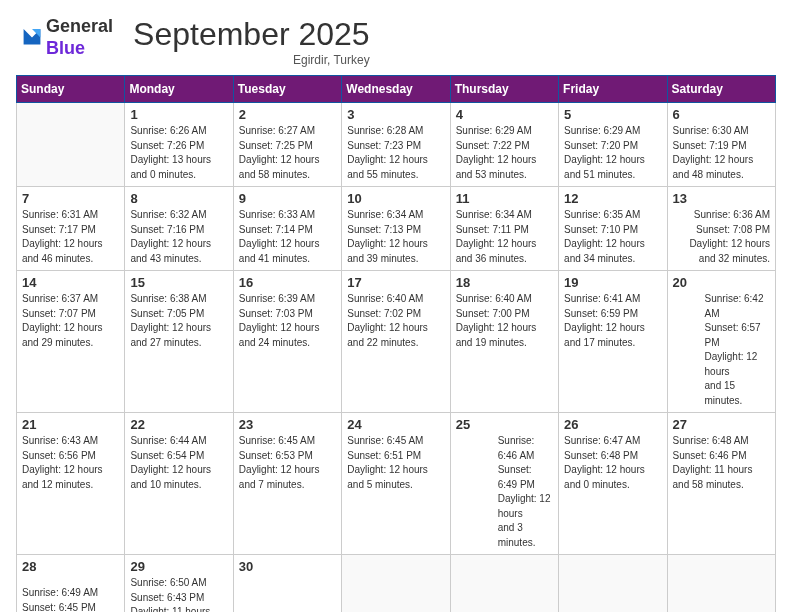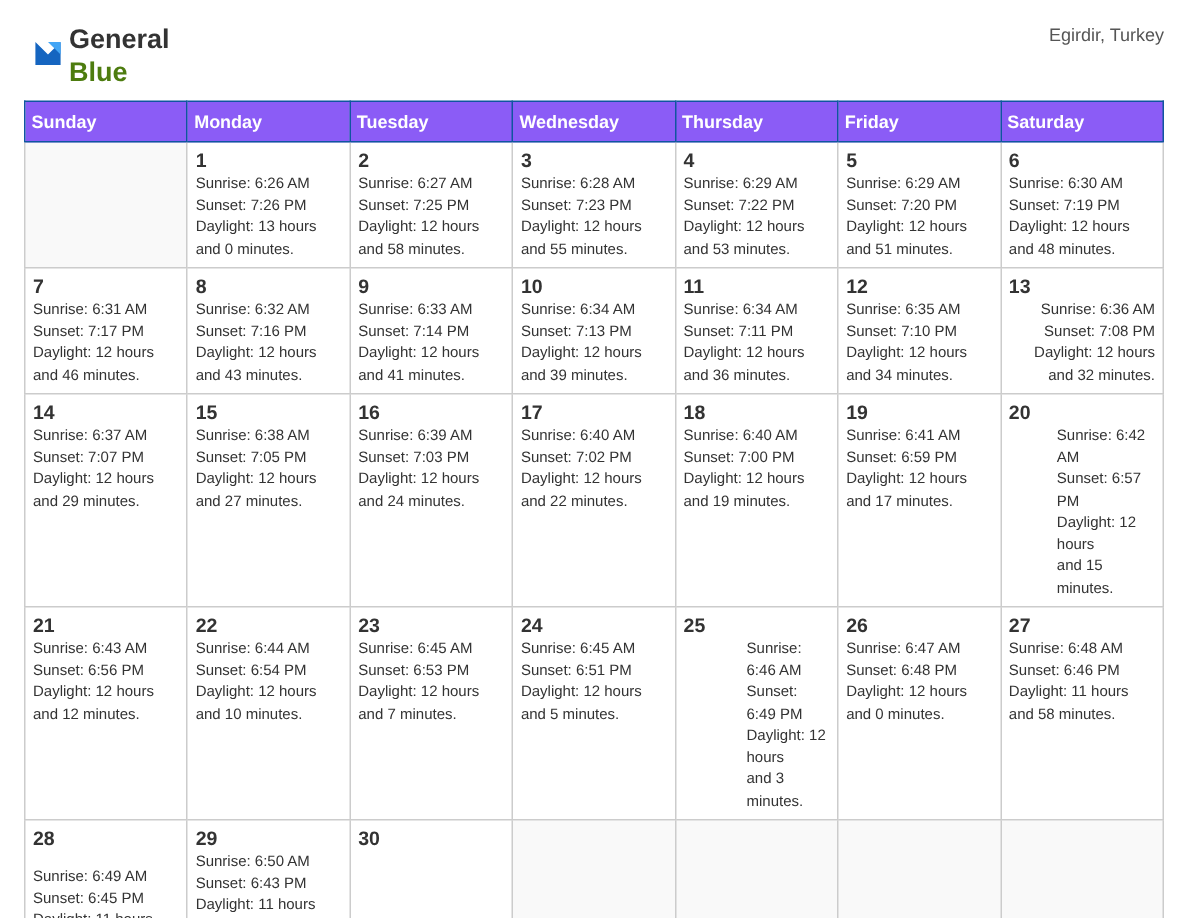--- a/index.html
+++ b/index.html
@@ -5,35 +5,36 @@
     * { box-sizing: border-box; margin: 0; padding: 0; }
     body {
       font-family: Arial, sans-serif;
       background: #fff;
       width: 792px;
       min-height: 612px;
       padding: 16px;
     }
     .header {
       display: flex;
-      justify-content: space-between;
+      justify-content: flex-start;
       align-items: flex-start;
       margin-bottom: 8px;
+      gap: 20px;
     }
     .logo {
       display: flex;
       align-items: center;
     }
     .logo-text {
       font-size: 18px;
       font-weight: bold;
       line-height: 1.2;
     }
     .logo-text .general { color: #333; }
-    .logo-text .blue { color: #4d7c0f; }
+    .logo-text .blue { color: #6d28d9; }
     .logo-icon {
       width: 28px;
       height: 28px;
       margin-left: 2px;
     }
     .title-block {
       text-align: right;
     }
     .month-title {
       font-size: 32px;
@@ -43,21 +44,21 @@
     .location {
       font-size: 12px;
       color: #555;
     }
     .calendar {
       width: 100%;
       border-collapse: collapse;
       font-size: 11px;
     }
     .calendar th {
-      background: #8b5cf6;
+      background: #701a75;
       color: #fff;
       padding: 6px 4px;
       text-align: left;
       font-size: 12px;
       font-weight: bold;
       border: 1px solid #1055a0;
     }
     .calendar td {
       border: 1px solid #ccc;
       vertical-align: top;
@@ -94,20 +95,21 @@
         <polygon points="8,32 32,32 32,10 20,22 8,10" fill="#1565c0"></polygon>
         <polygon points="20,10 32,10 32,22" fill="#42a5f5"></polygon>
       </svg>
     </div>
     <div class="logo-text">
       <div class="general">General</div>
       <div class="blue">Blue</div>
     </div>
   </div>
   <div class="title-block">
+    <div class="month-title">September 2025</div>
     <div class="location">Egirdir, Turkey</div>
   </div>
 </div>
 
 <table class="calendar">
   <thead>
     <tr>
     <th>Sunday</th>
         <th>Monday</th>
         <th>Tuesday</th>

